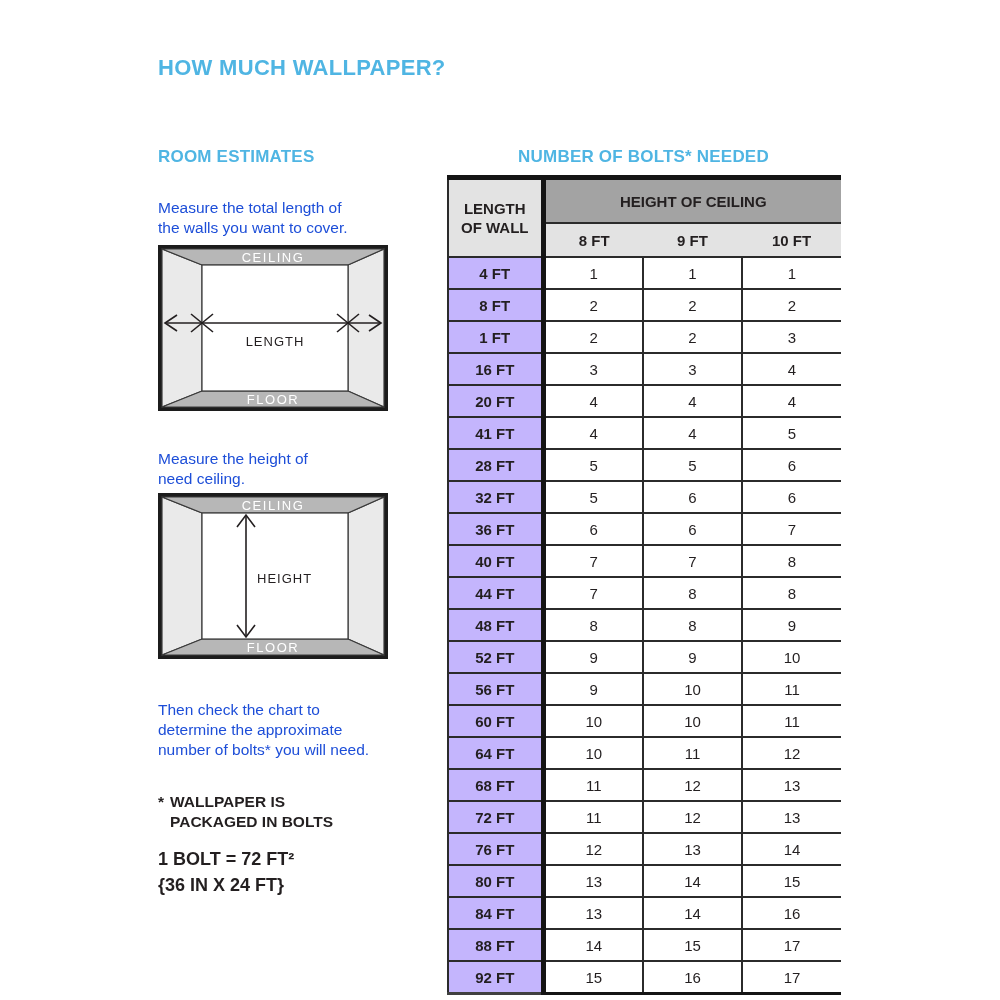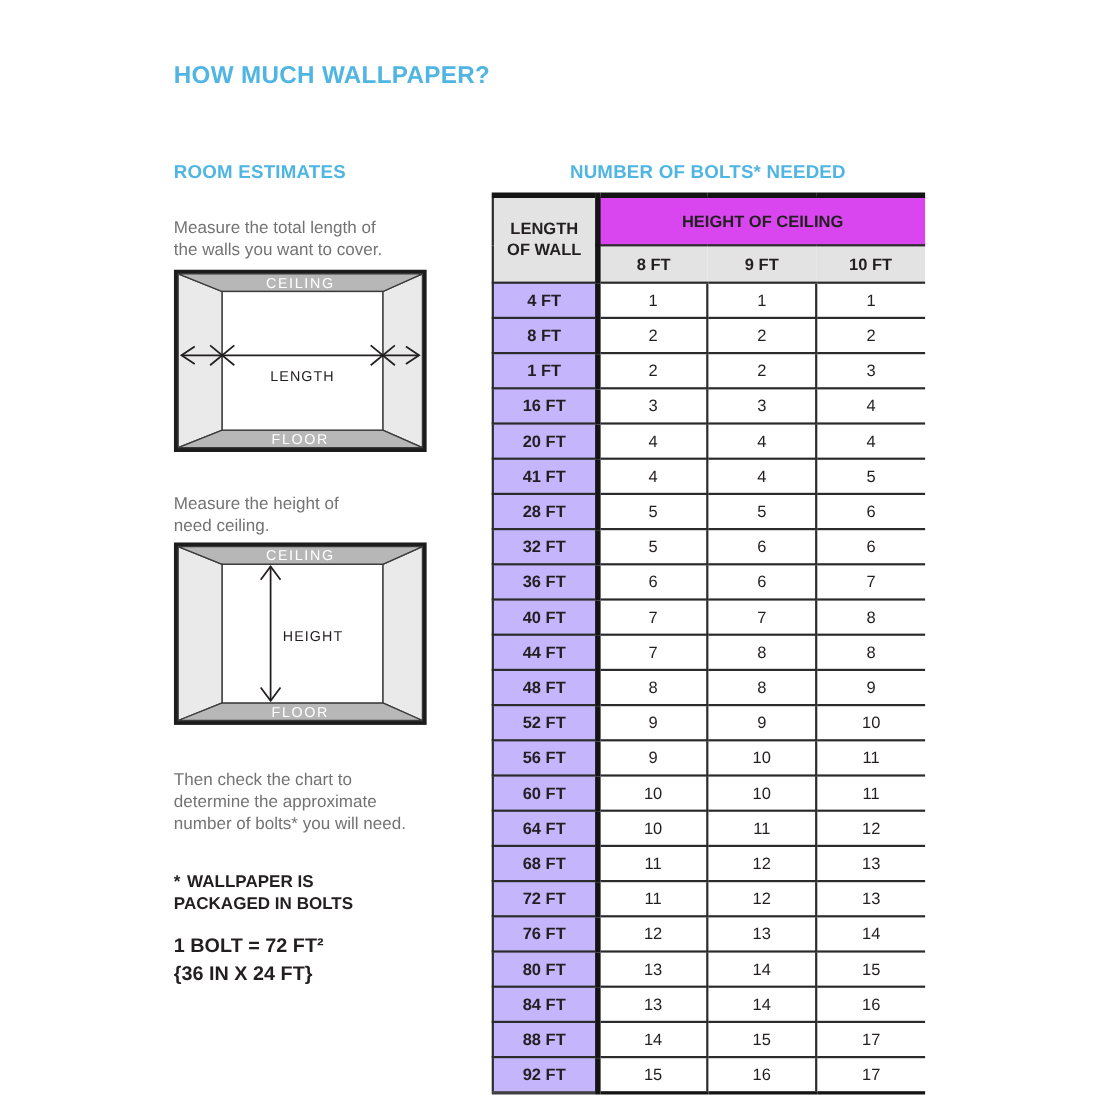--- a/index.html
+++ b/index.html
@@ -15,37 +15,37 @@
     font-size:22px; font-weight:bold; letter-spacing:.3px; color:#4fb5e3;
   }
   .sec-heading {
     position:absolute; font-size:17px; font-weight:bold; letter-spacing:.2px; color:#4fb5e3;
   }
   #room-heading  { left:158px; top:147px; }
   #bolts-heading { left:447px; top:147px; width:393px; text-align:center; }
 
   .para {
     position:absolute; left:158px; width:260px;
-    font-size:15.5px; line-height:1.32; white-space:pre-line; color:#737373;
+    font-size:15.5px; line-height:1.32; white-space:pre-line; color:#1d4ed8;
   }
   #step1 { top:182px; }
   #step2 { top:433px; }
   #step3 { top:684px; }
 
   .diagram { position:absolute; left:158px; }
   #diagram-length { top:245px; }
   #diagram-height { top:493px; }
 
   .footnote {
     position:absolute; left:158px; top:792px;
     font-size:15.5px; font-weight:bold; line-height:1.28;
   }
   .footnote .row { display:flex; }
   .footnote .ast { width:12px; }
-  .footnote .indent { }
+  .footnote .indent { margin-left:12px; }
 
   .bolt-info {
     position:absolute; left:158px; top:846px;
     font-size:18px; font-weight:bold; line-height:1.45;
   }
 
   
   #bolts-table {
     position:absolute; left:447px; top:175px;
     border-collapse:collapse; table-layout:fixed;
@@ -59,21 +59,21 @@
 
   #bolts-table td, #bolts-table th { padding:0; vertical-align:middle; text-align:center; }
 
   .corner {
     background:#e3e3e3; font-weight:bold; white-space:pre-line; line-height:1.3;
     border-left:2px solid #2b2b2b;
     border-right:5px solid #141414;
     border-bottom:2px solid #2b2b2b;
   }
   .group {
-    background:#d946ef; font-weight:bold; height:42px;
+    background:#a3a3a3; font-weight:bold; height:42px;
     border-bottom:2px solid #2b2b2b;
   }
   .subhead {
     background:#e3e3e3; font-weight:bold; height:32px;
     border-bottom:2px solid #2b2b2b; border-left:none; border-right:none;
   }
   .rowhead {
     background:#c4b5fd; font-weight:bold; height:30px;
     border:2px solid #2b2b2b;
     border-right:5px solid #141414;

